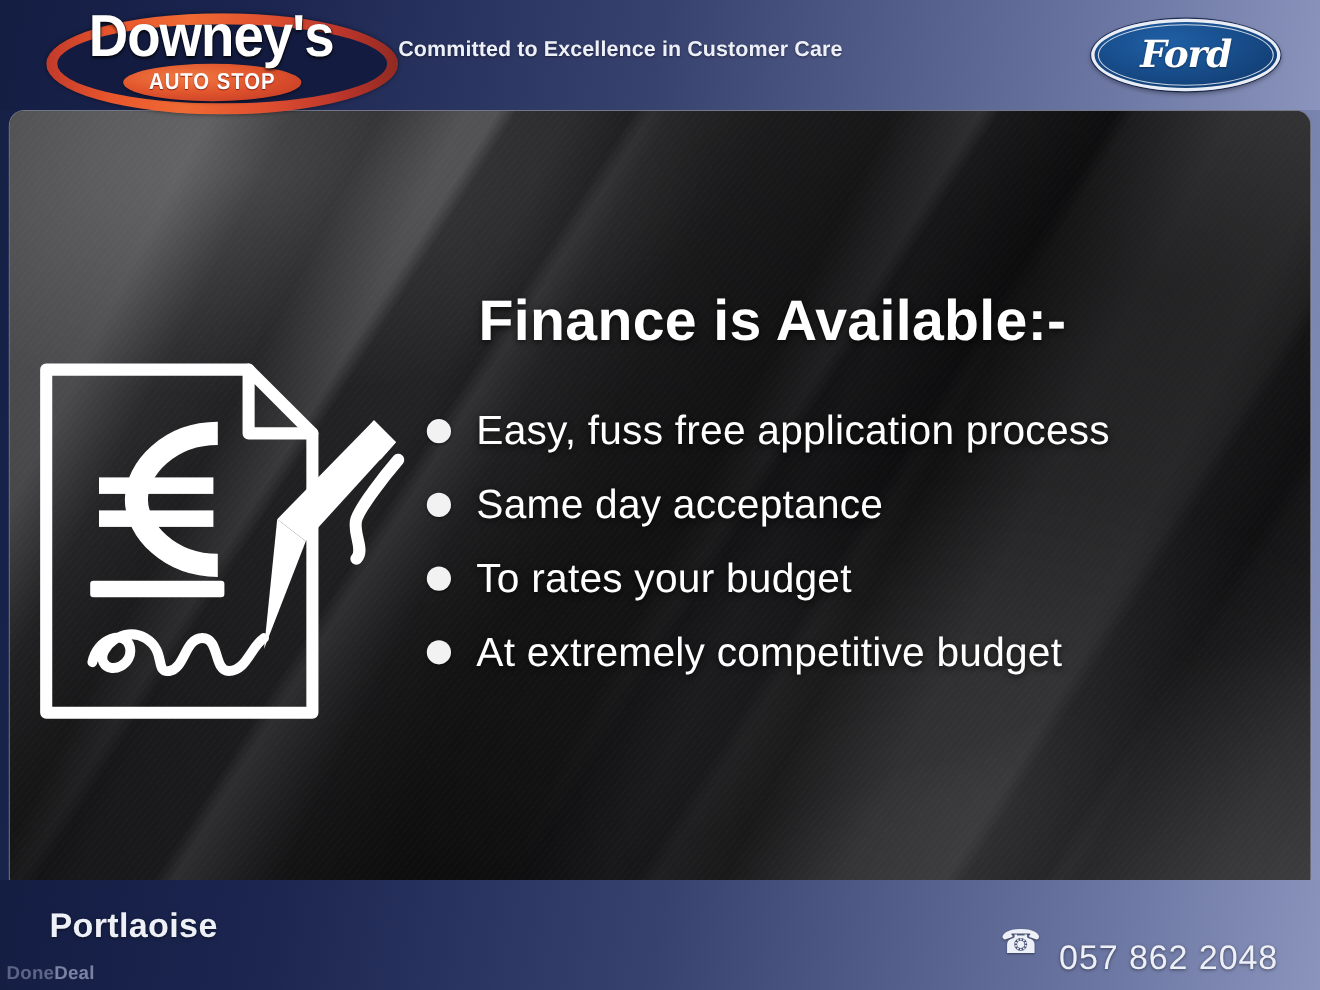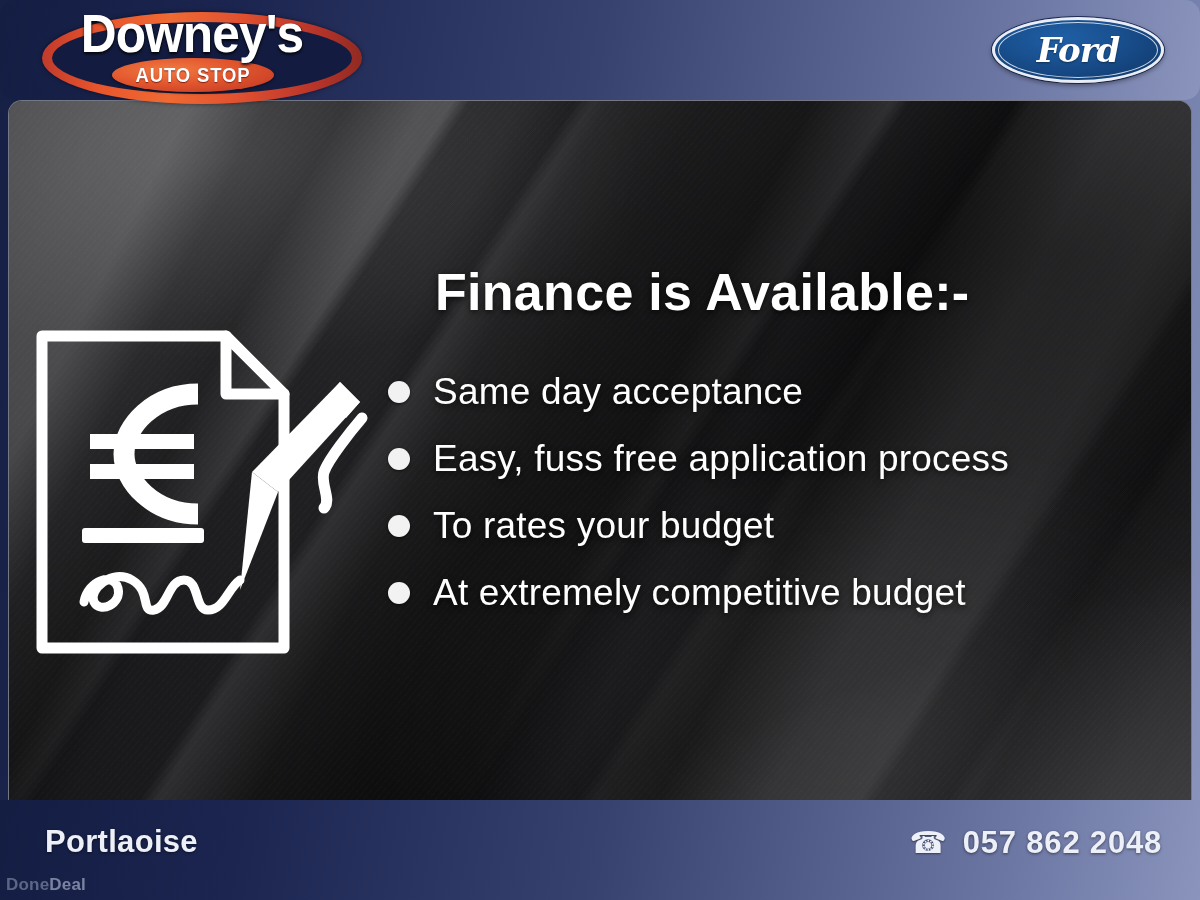--- a/index.html
+++ b/index.html
@@ -23,21 +23,20 @@
     overflow: hidden;
   }
 
   
   .header {
     position: absolute;
     left: 0; top: 0;
     width: 1200px; height: 100px;
     background: linear-gradient(100deg, #141d42 0%, #1b2550 20%, #38426f 50%, #6c77a4 84%, #8a94bc 100%);
     z-index: 5;
-    border-radius: 15px;
   }
 
   
   .logo {
     position: absolute;
     left: 42px; top: 4px;
     width: 300px; height: 92px;
   }
   .logo-ring {
     position: absolute;
@@ -285,24 +284,25 @@
     gap: 16px;
   }
   .phone-icon {
     font-size: 30px;
     line-height: 30px;
     color: #eef0f8;
     text-shadow: 0 1px 2px rgba(0,0,0,.45);
   }
   .phone-number {
     font-size: 31px;
-    font-weight: bold;
+    font-weight: normal;
     color: #eef0f8;
     letter-spacing: .8px;
     text-shadow: 0 1px 3px rgba(0,0,0,.5);
+    margin-top: 28px;
   }
   .watermark {
     position: absolute;
     left: 6px; bottom: 5px;
     font-size: 17px;
     color: rgba(190,200,225,.42);
     letter-spacing: .2px;
     z-index: 9;
     font-weight: bold;
   }
@@ -315,20 +315,21 @@
 
   <div class="header">
 
     <div class="logo">
       <div class="logo-ring"></div>
       <div class="logo-pill"></div>
       <div class="logo-word">Downey's</div>
       <div class="logo-sub">AUTO STOP</div>
     </div>
 
+    <div class="tagline">Committed to Excellence in Customer Care</div>
 
     <div class="ford">
       <div class="ford-oval"></div>
       <div class="ford-inner"></div>
       <div class="ford-text">Ford</div>
     </div>
 
   </div>
 
   <div class="panel">
@@ -360,22 +361,22 @@
       <path d="M250 170 L224 150 L212 268 Z" fill="#ffffff"></path>
       <path d="M312 60 L332 80 L318 96 L298 76 Z" fill="#ffffff"></path>
 
       <path d="M334 96 C322 110 300 138 296 150 C292 162 304 178 296 186" fill="none" stroke="#ffffff" stroke-width="11" stroke-linecap="round"></path>
     </svg>
   </div>
 
   <div class="headline">Finance is Available:-</div>
 
   <ul class="bullets">
+    <li>Easy, fuss free application process</li>
     <li>Same day acceptance</li>
-    <li>Easy, fuss free application process</li>
     <li>To rates your budget</li>
     <li>At extremely competitive budget</li>
   </ul>
 
   <div class="footer">
     <div class="branch">Portlaoise</div>
     <div class="phone">
       <span class="phone-icon">☎</span>
       <span class="phone-number">057 862 2048</span>
     </div>

